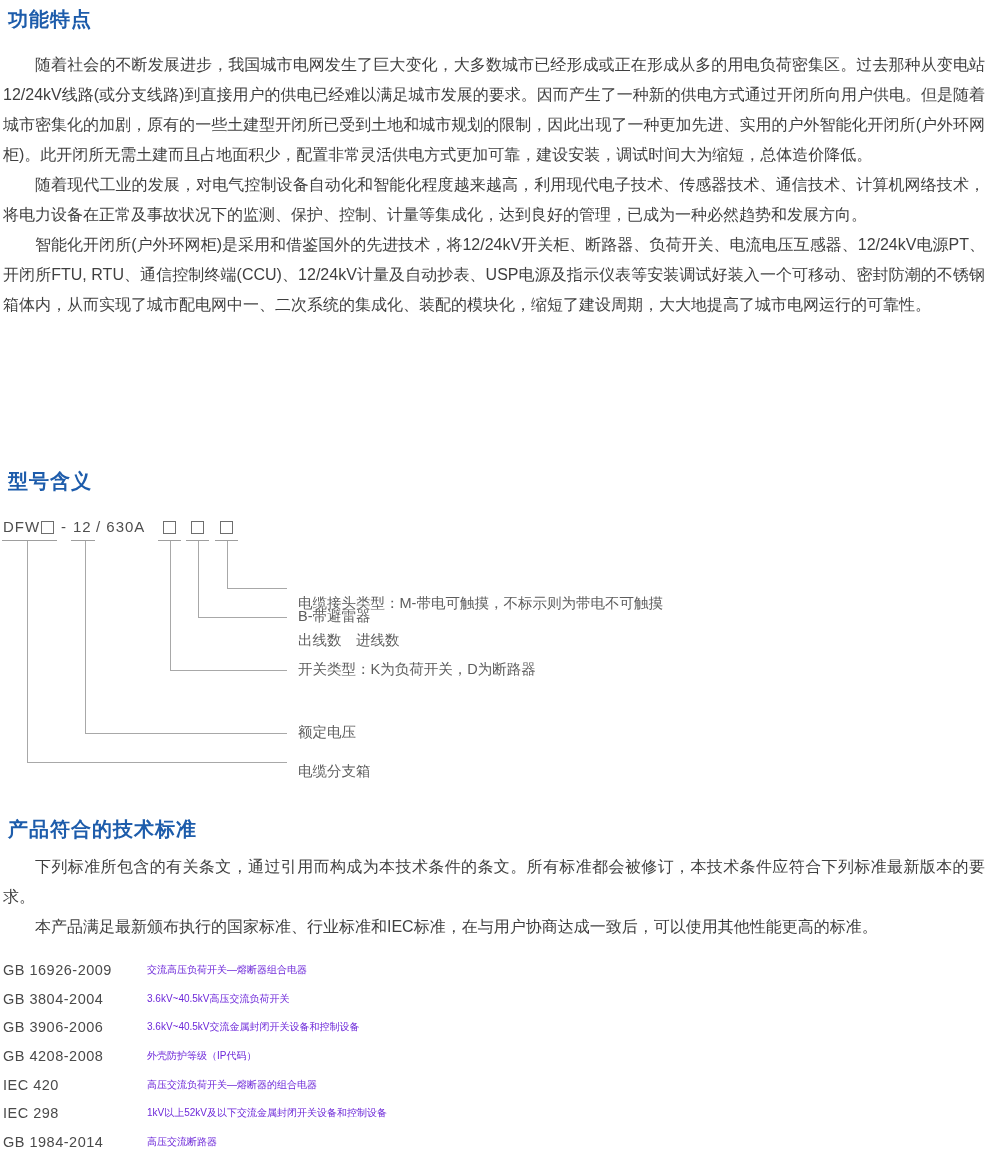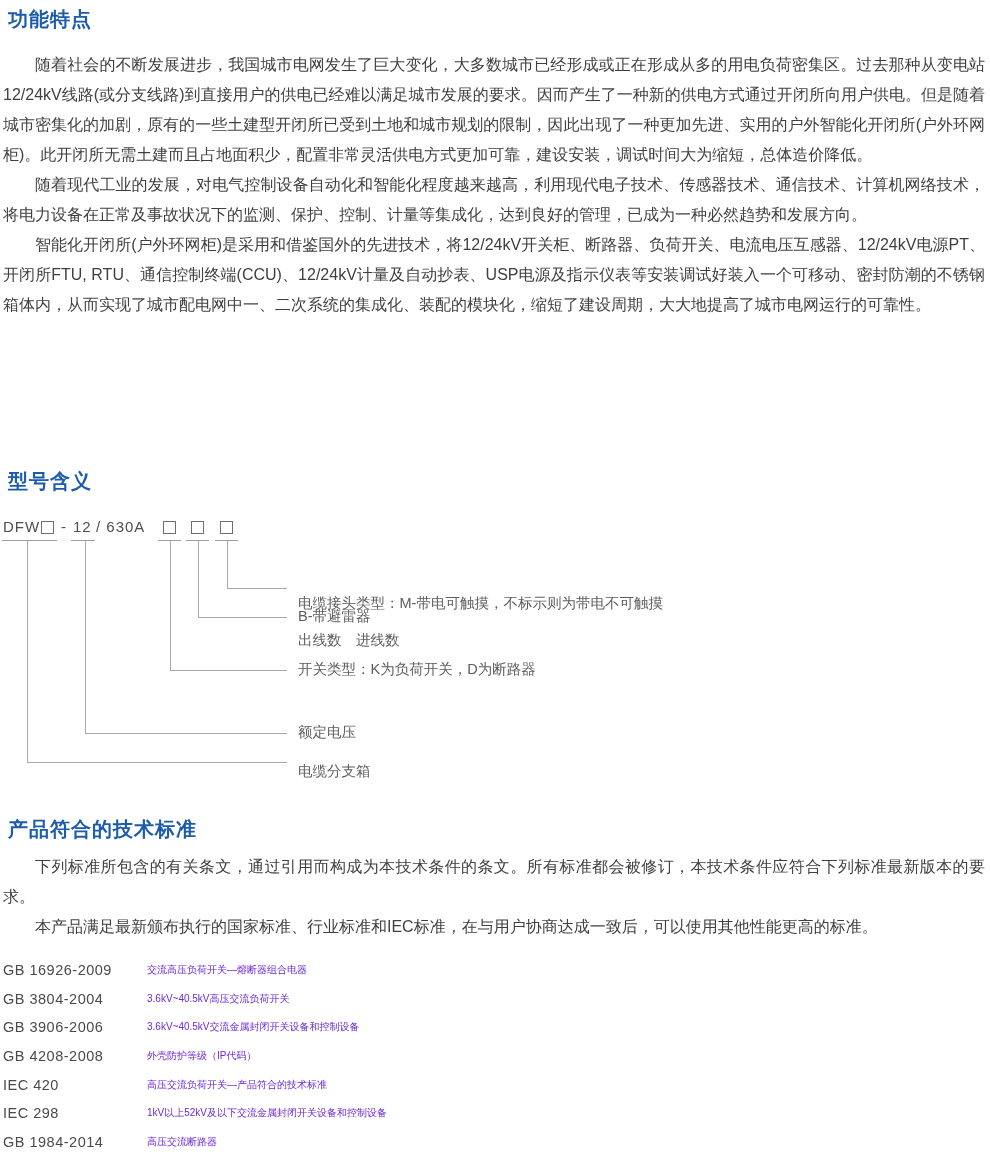--- a/index.html
+++ b/index.html
@@ -119,21 +119,21 @@
     <div class="std-row">
       <span class="std-code">GB 3906-2006</span>
       <span class="std-desc">3.6kV~40.5kV交流金属封闭开关设备和控制设备</span>
     </div>
     <div class="std-row">
       <span class="std-code">GB 4208-2008</span>
       <span class="std-desc">外壳防护等级（IP代码）</span>
     </div>
     <div class="std-row">
       <span class="std-code">IEC 420</span>
-      <span class="std-desc">高压交流负荷开关—产品符合的技术标准</span>
+      <span class="std-desc">高压交流负荷开关—熔断器的组合电器</span>
     </div>
     <div class="std-row">
       <span class="std-code">IEC 298</span>
       <span class="std-desc">1kV以上52kV及以下交流金属封闭开关设备和控制设备</span>
     </div>
     <div class="std-row">
       <span class="std-code">GB 1984-2014</span>
       <span class="std-desc">高压交流断路器</span>
     </div>
   </div>

